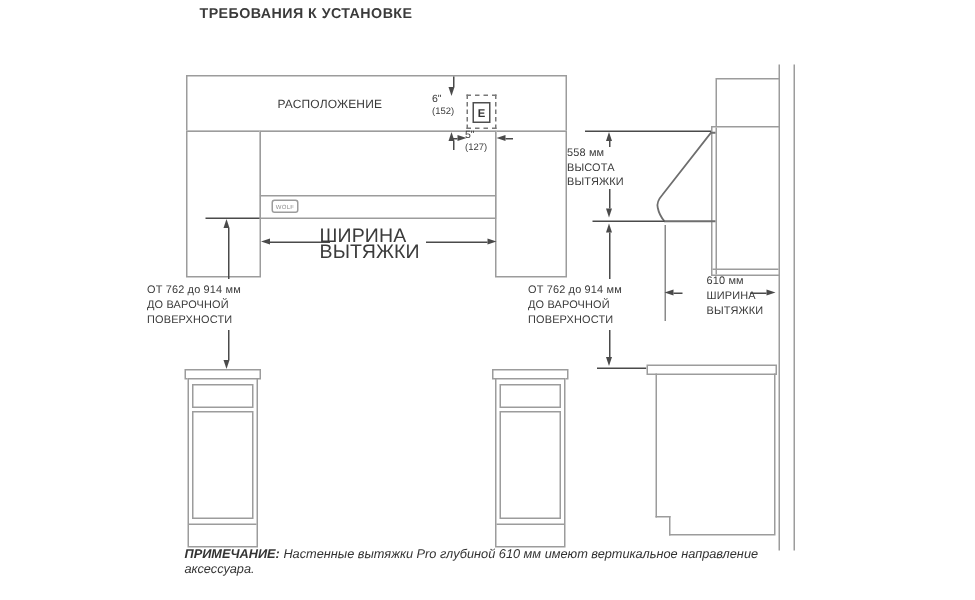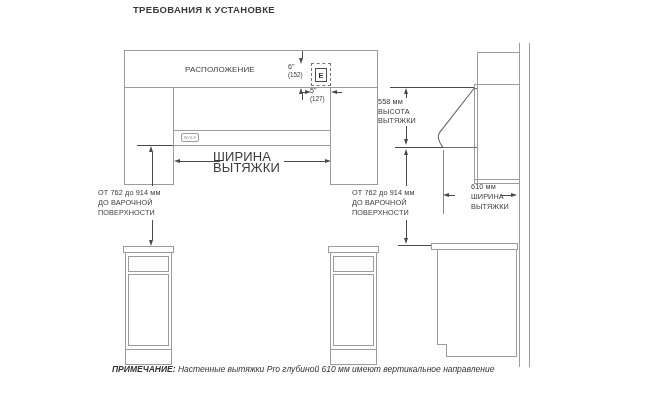--- a/index.html
+++ b/index.html
@@ -143,17 +143,18 @@
   <div class="dhl" style="left:500px;top:195px;width:11px;"></div>
   <div class="a a-right" style="left:511px;top:193px;"></div>
 
   <div class="box" style="left:431px;top:243px;width:87px;height:7px;"></div>
   <div class="vl" style="left:437px;top:249px;height:96px;"></div>
   <div class="hl" style="left:437px;top:344px;width:10px;"></div>
   <div class="vl" style="left:446px;top:344px;height:13px;"></div>
   <div class="hl" style="left:446px;top:356px;width:71px;"></div>
   <div class="vl" style="left:516px;top:249px;height:107px;"></div>
 
-  <div class="note" style="left:112px;top:365px;width:400px;">
+  <div class="note" style="left:123px;top:365px;width:400px;">
     <div><b>ПРИМЕЧАНИЕ:</b><span> Настенные вытяжки Pro глубиной 610 мм имеют вертикальное направление</span></div>
+    <div>аксессуара.</div>
   </div>
 
 </div>
 
 </body></html>

